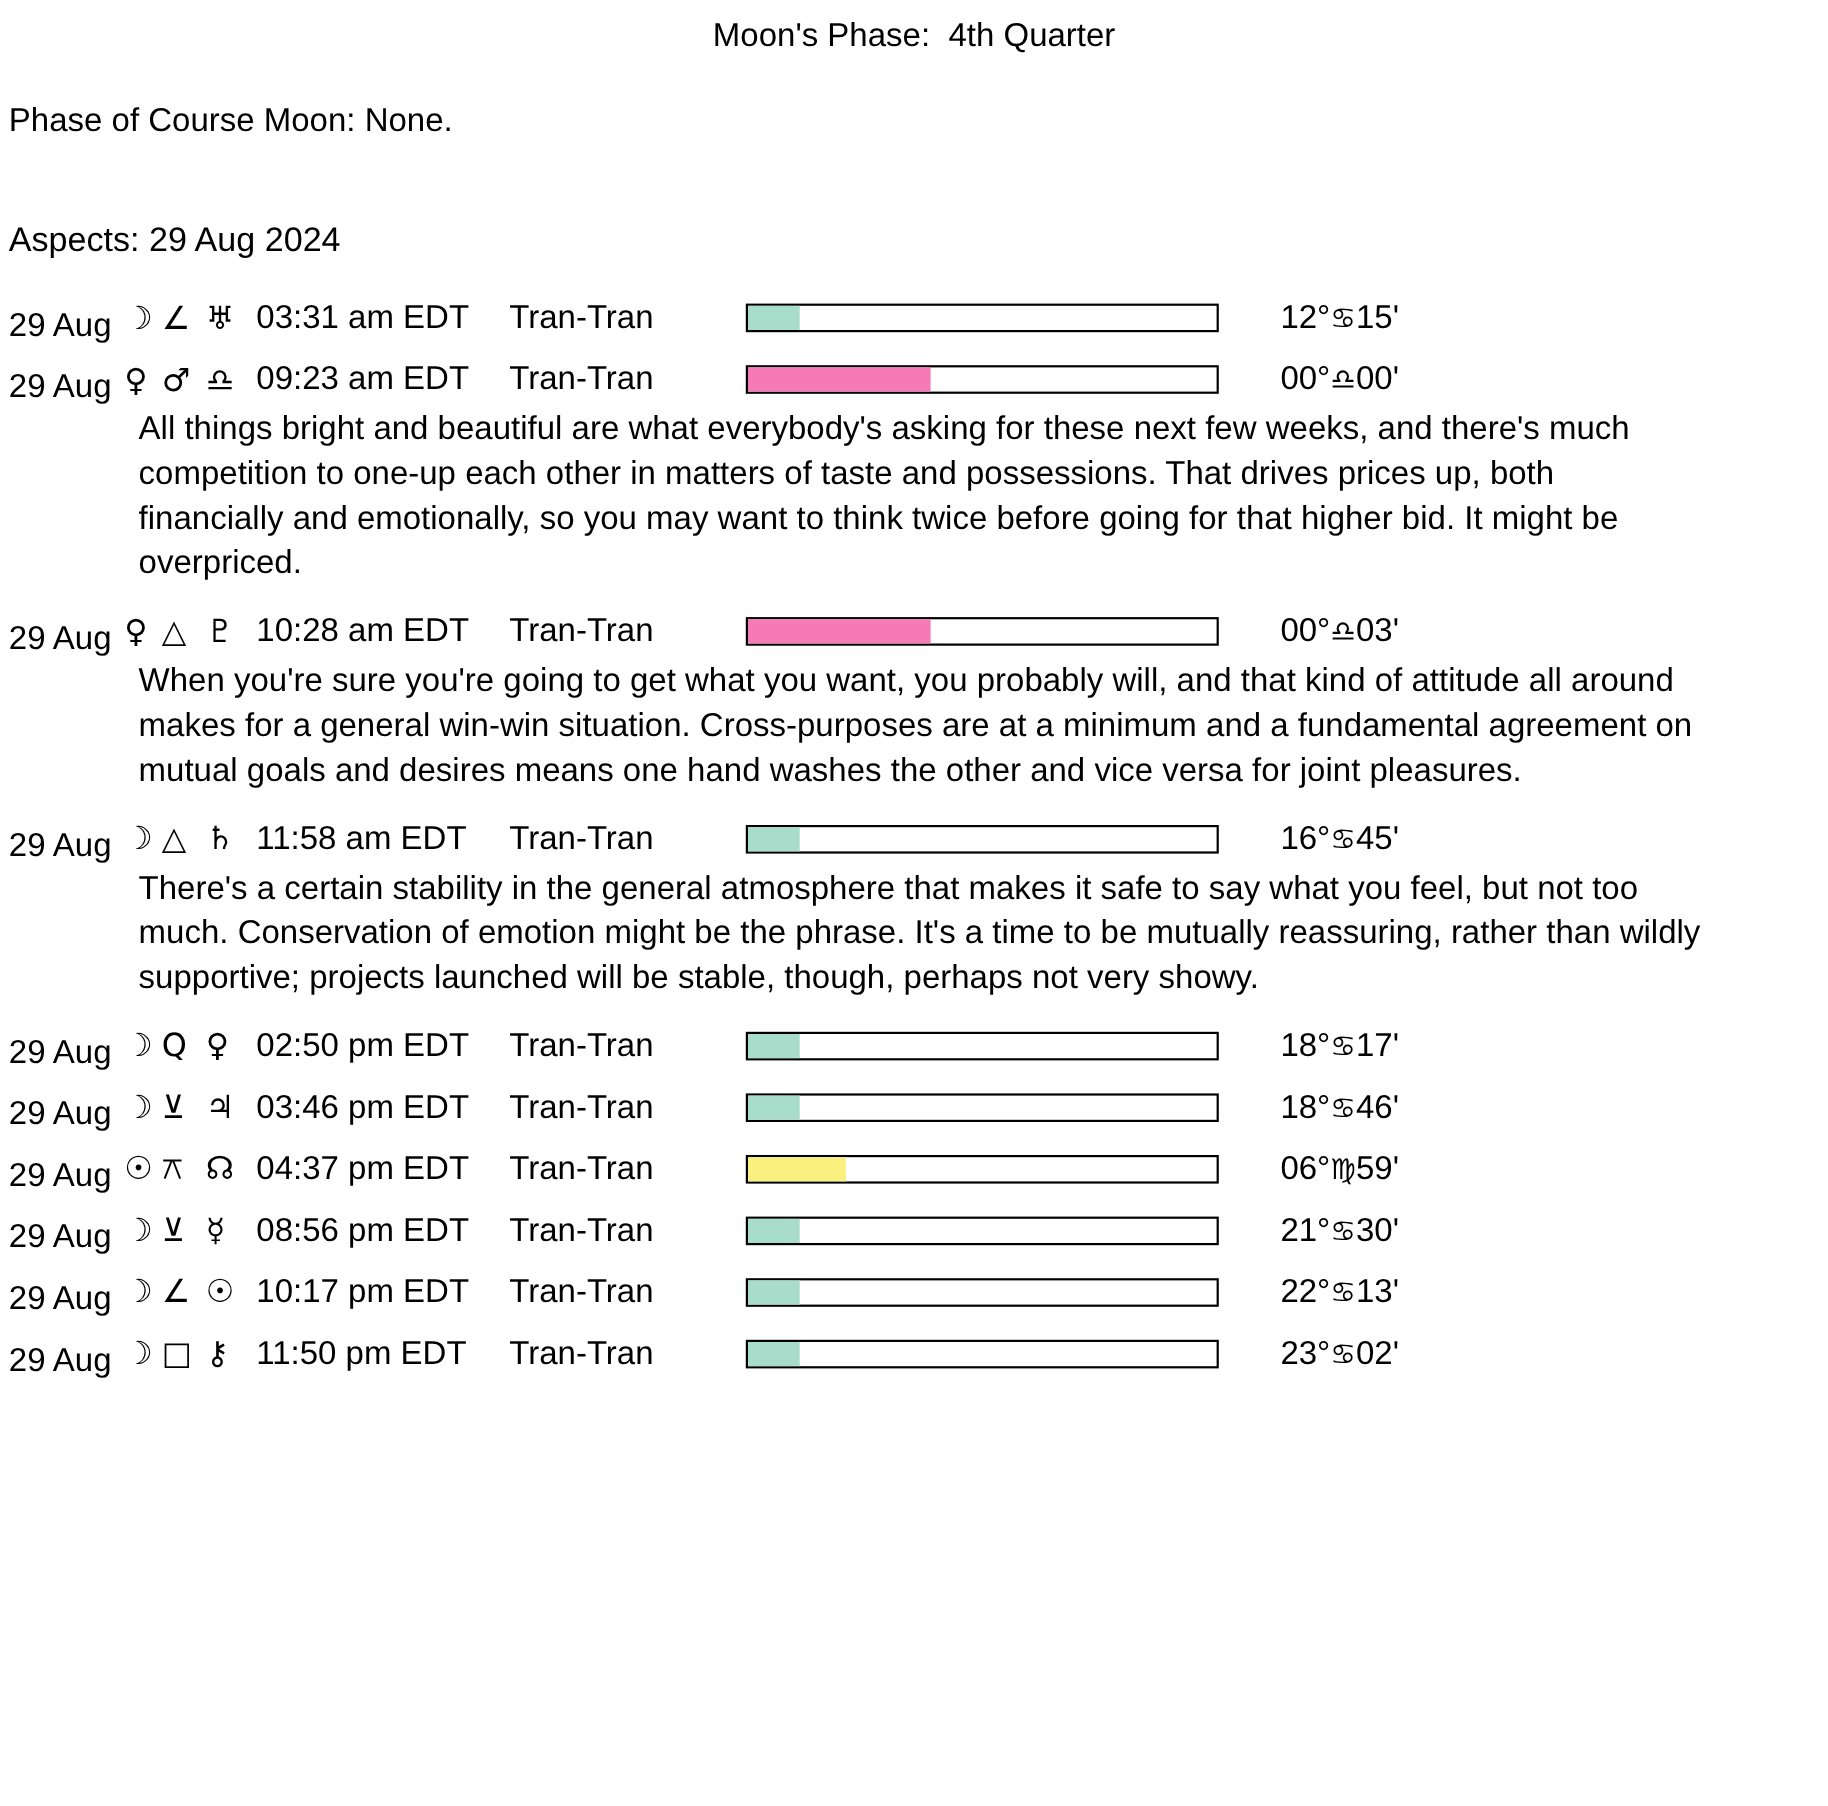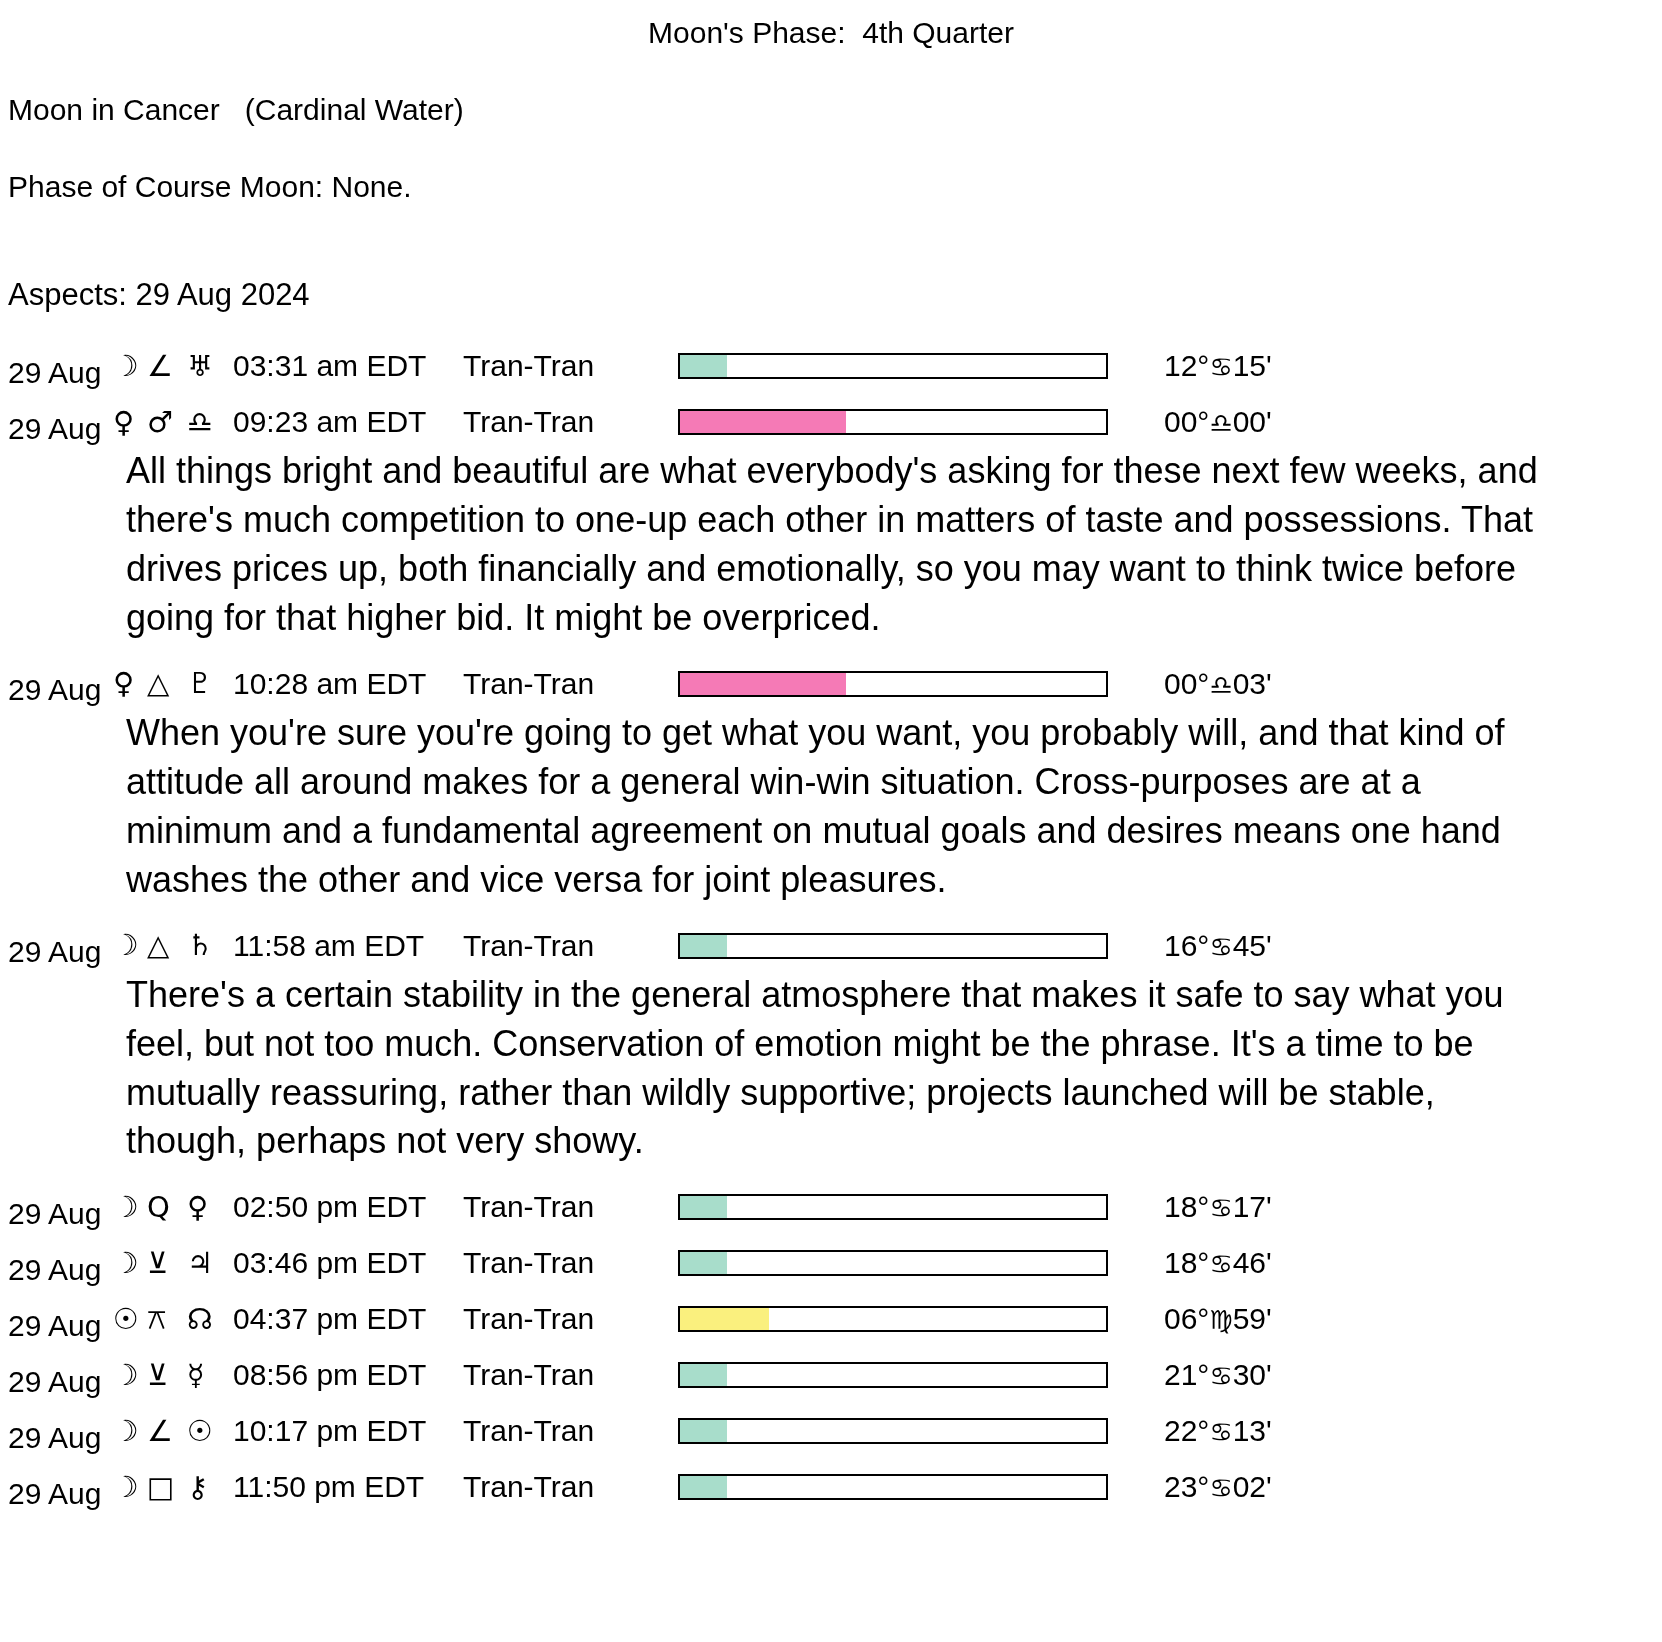--- a/index.html
+++ b/index.html
@@ -96,39 +96,38 @@
     margin-left: 56px;
     font-size: 30px;
     white-space: pre;
   }
   .a-pos .zglyph {
     font-family: "DejaVu Sans", sans-serif;
     font-size: 26px;
   }
 
   .aspect-text {
-    font-size: 36px;
+    font-size: 30px;
     line-height: 1.36;
     margin: 2px 11px 0 118px;
     max-width: 1420px;
     text-align: left;
   }
   .sp-after-text { height: 18px; }
   .sp-small { height: 10px; }
 </style>
 </head>
 <body>
 
 <div class="page">
 
   <div class="header-row hdr-first">
     <div class="left">Moon's Phase:  4th Quarter</div>
   </div>
 
-  <div class="hdr-line">Moon in Cancer   (Cardinal Water)</div>
   <div class="hdr-line">Phase of Course Moon: None.</div>
 
   <div class="aspects-title">Aspects: 29 Aug 2024</div>
 
   <div class="aspect-list" id="aspect-list">
       <div class="aspect">
         <div class="aspect-row"><span class="a-date">29 Aug</span><span class="a-glyph"><span class="a-p1">☽</span><span class="a-asp">∠</span><span class="a-p2">♅</span></span><span class="a-time">03:31 am EDT</span><span class="a-kind">Tran-Tran</span><span class="bar-wrap"><span class="bar-fill" style="width: 11%; background: rgb(168, 221, 203);"></span></span><span class="a-pos"><span>12°</span><span class="zglyph">♋</span><span>15'</span></span></div>
         <div class="sp-small"></div>
       </div>
       <div class="aspect">

